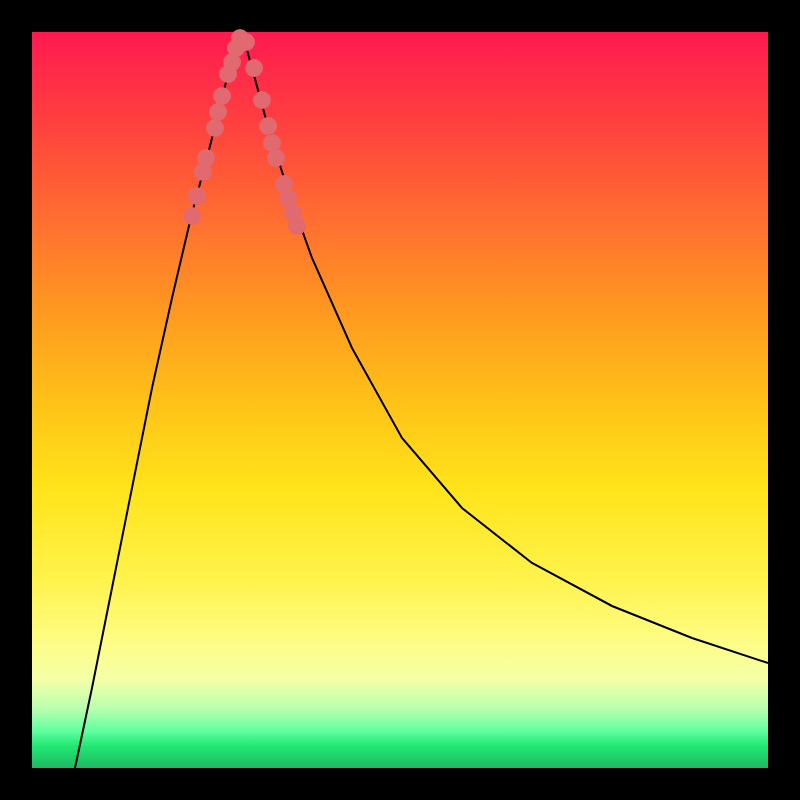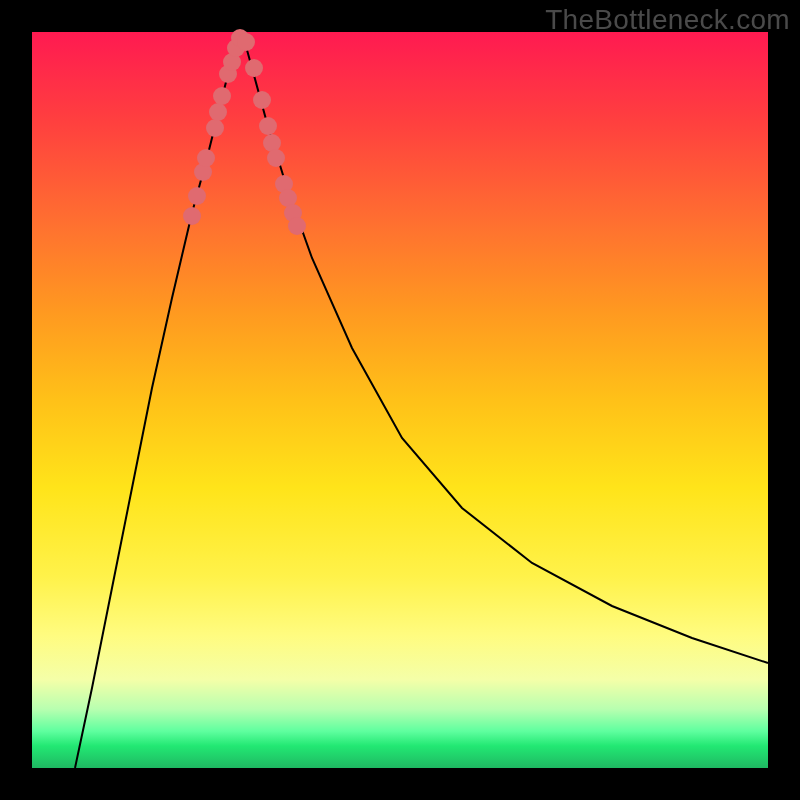--- a/index.html
+++ b/index.html
@@ -93,14 +93,13 @@
           <circle cx="236" cy="94" r="9" class="marker"></circle>
           <circle cx="240" cy="111" r="9" class="marker"></circle>
           <circle cx="244" cy="126" r="9" class="marker"></circle>
           <circle cx="252" cy="152" r="9" class="marker"></circle>
           <circle cx="256" cy="166" r="9" class="marker"></circle>
           <circle cx="261" cy="181" r="9" class="marker"></circle>
           <circle cx="265" cy="194" r="9" class="marker"></circle>
         </g>
     </svg>
   </div>
-  <div class="watermark">TheBottleneck.com</div>
 </div>
 
 </body></html>

